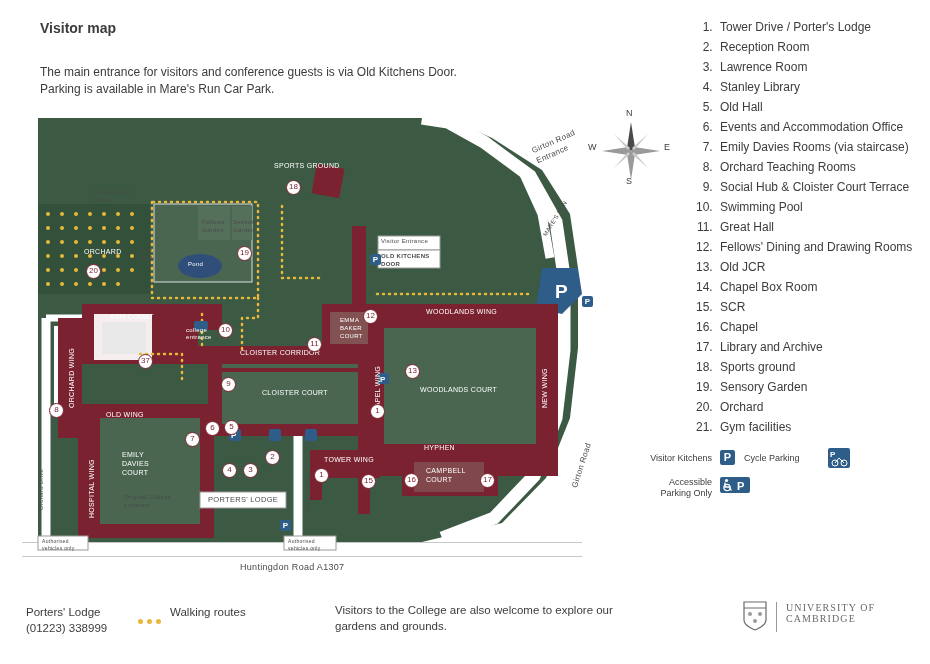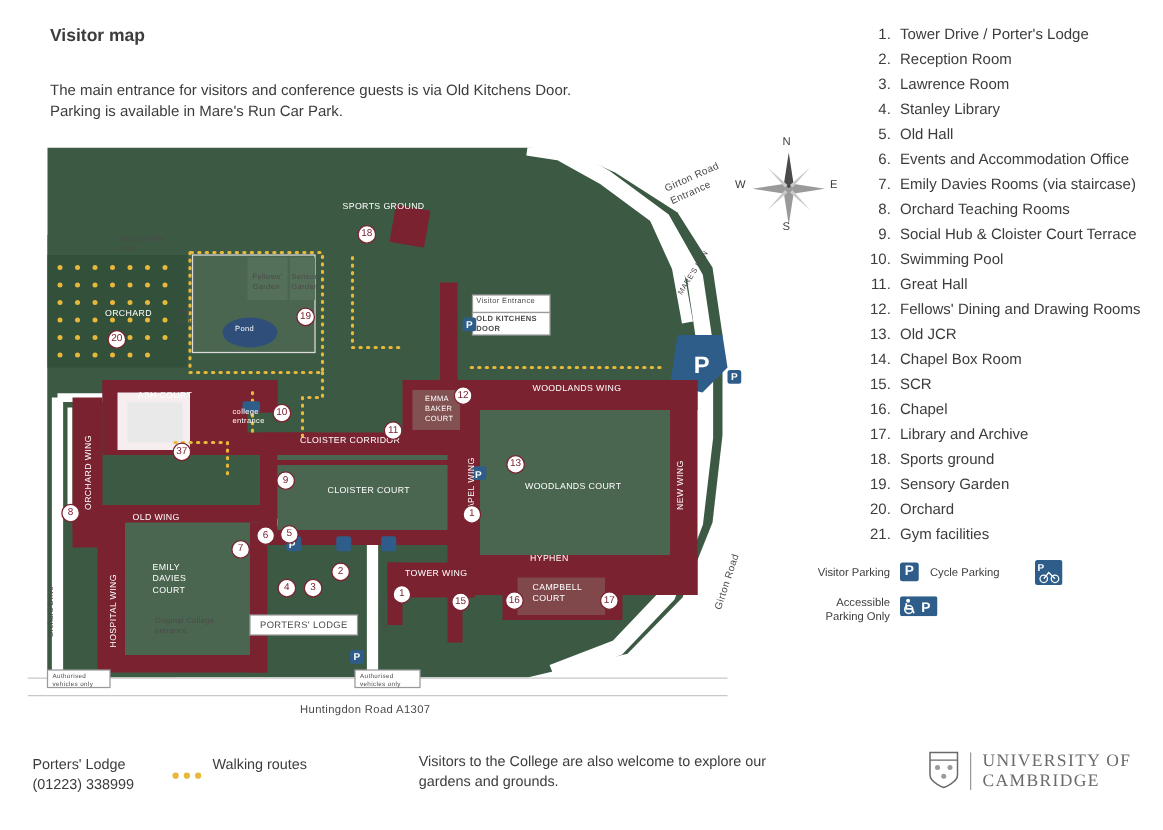--- a/index.html
+++ b/index.html
@@ -78,21 +78,21 @@
 
   
   #footer{position:absolute;left:0;top:592px;width:930px;height:72px;}
   #porters{position:absolute;left:26px;top:12px;font-size:11.5px;line-height:16px;color:#3c3c3c;}
   #walkkey{position:absolute;left:138px;top:14px;font-size:11.5px;color:#3c3c3c;}
   #walkdots{position:absolute;left:138px;top:18px;}
   #walkdots i{display:inline-block;width:5px;height:5px;border-radius:50%;background:#e8b83a;margin-right:4px;}
   #gardens{position:absolute;left:335px;top:10px;width:290px;font-size:11.5px;line-height:16px;color:#3c3c3c;}
   #brand{position:absolute;left:742px;top:8px;}
   #brand .cname{font-size:16px;letter-spacing:.6px;color:#4a4a4a;font-family:"Liberation Serif",serif;}
-  #brand .cuni{font-size:14px;letter-spacing:1.1px;color:#6a6a6a;font-family:"Liberation Serif",serif;margin-top:2px;}
+  #brand .cuni{font-size:10px;letter-spacing:1.1px;color:#6a6a6a;font-family:"Liberation Serif",serif;margin-top:2px;}
   #brand .bar{position:absolute;left:34px;top:2px;width:1px;height:30px;background:#9a9a9a;}
 </style>
 </head>
 <body>
 
 <div class="page">
 
   <div id="title">Visitor map</div>
   <div id="intro" style="white-space:pre-line;margin-top:12px;">The main entrance for visitors and conference guests is via Old Kitchens Door.
 Parking is available in Mare's Run Car Park.</div>
@@ -358,21 +358,21 @@
     <div class="numbadge" style="left:382px;top:355px;">16</div>
     <div class="numbadge" style="left:458px;top:355px;">17</div>
     <div class="numbadge" style="left:264px;top:62px;">18</div>
     <div class="numbadge" style="left:215px;top:128px;">19</div>
     <div class="numbadge" style="left:64px;top:146px;">20</div>
     <div class="numbadge" style="left:116px;top:236px;">37</div>
   </div>
 
   <div id="parkkey">
     <div class="pk-row">
-      <span class="pk-label" style="left:0;top:3px;width:84px;">Visitor Parking</span>
+      <span class="pk-label" style="left:0;top:3px;width:84px;">Visitor Kitchens</span>
       <span class="pk-ico pkbox" style="left:92px;top:0;">P</span>
       <span class="pk-label" style="left:116px;top:3px;width:80px;text-align:left;">Cycle Parking</span>
       <span class="pk-ico" style="left:200px;top:-2px;">
         <svg width="22" height="20" viewBox="0 0 22 20">
             <rect x="0" y="0" width="22" height="20" rx="2" fill="#2f5d8a"></rect>
             <text x="2" y="9" font-family="Liberation Sans, sans-serif" font-size="8" font-weight="bold" fill="#fff">P</text>
             <circle cx="7" cy="15" r="3" fill="none" stroke="#fff" stroke-width="1"></circle>
             <circle cx="16" cy="15" r="3" fill="none" stroke="#fff" stroke-width="1"></circle>
             <path d="M7,15 L11,10 L16,15" stroke="#fff" stroke-width="1" fill="none"></path>
           </svg>

